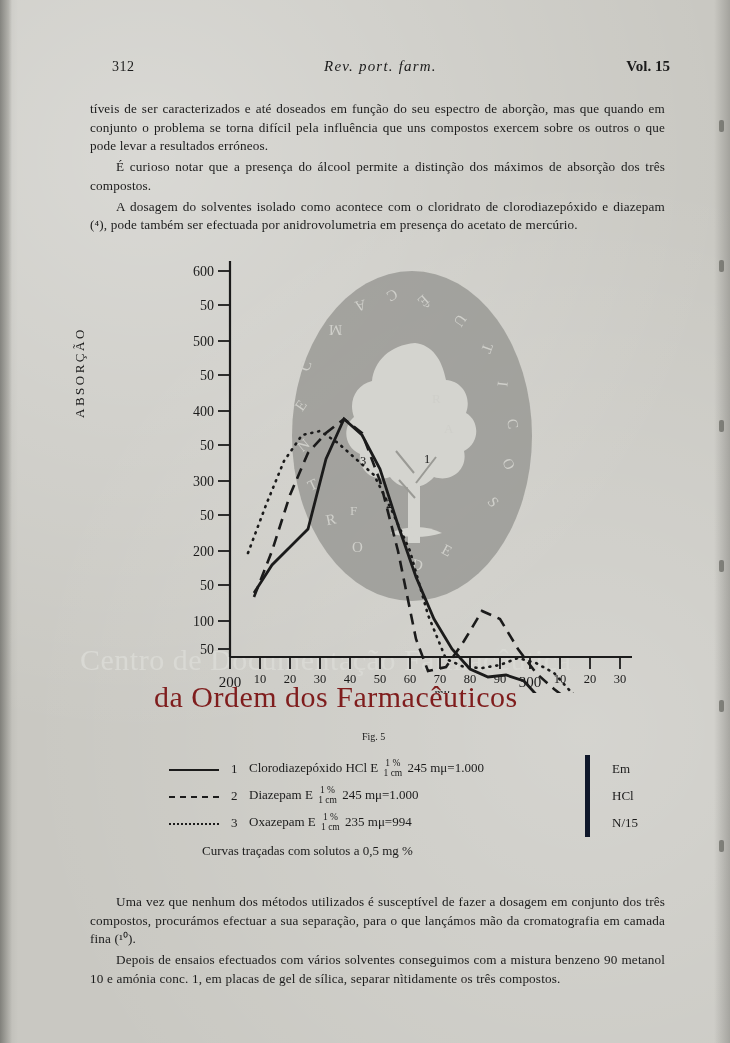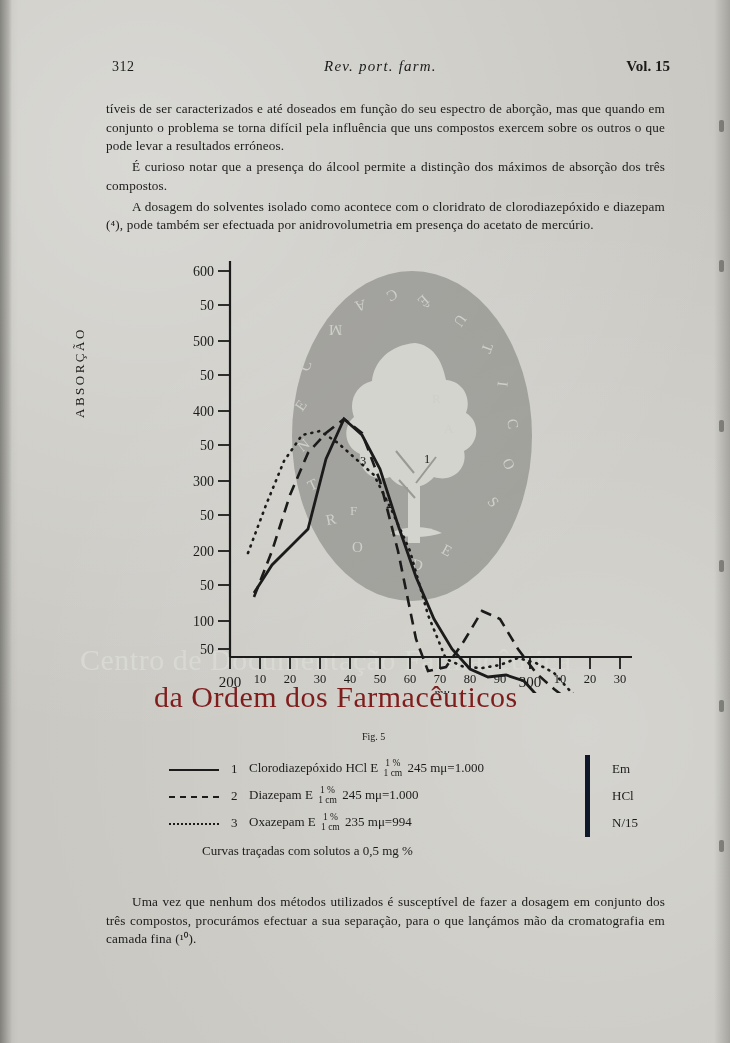--- a/index.html
+++ b/index.html
@@ -88,21 +88,21 @@
     position: absolute;
     left: 90px;
     width: 575px;
     font-size: 13.2px;
     line-height: 1.42;
     text-align: justify;
     letter-spacing: .15px;
   }
   .body-top { top: 100px; }
   .body-bottom { top: 893px; }
-  .body-text p { margin: 0 0 2px 16px; }
+  .body-text p { margin: 0 0 2px 0; }
   .indent { text-indent: 26px; }
 
   
   .figure {
     position: absolute;
     left: 62px;
     top: 243px;
     width: 600px;
     height: 640px;
   }
@@ -453,14 +453,15 @@
         <div>HCl</div>
         <div>N/15</div>
       </div>
     </div>
 
     <div class="curves-note">Curvas traçadas com solutos a 0,5 mg %</div>
   </div>
 
   <div class="body-text body-bottom">
     <p class="indent">Uma vez que nenhum dos métodos utilizados é susceptível de fazer a dosagem em conjunto dos três compostos, procurámos efectuar a sua separação, para o que lançámos mão da cromatografia em camada fina (¹⁰).</p>
+    <p class="indent">Depois de ensaios efectuados com vários solventes conseguimos com a mistura benzeno 90 metanol 10 e amónia conc. 1, em placas de gel de sílica, separar nìtidamente os três compostos.</p>
   </div>
 </div>
 
 </body></html>

